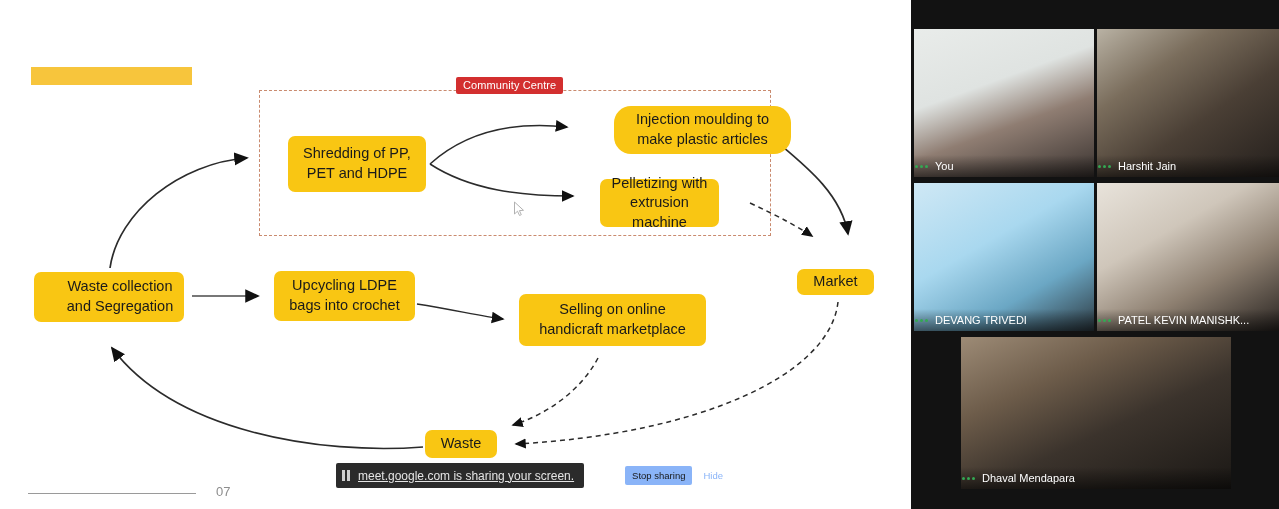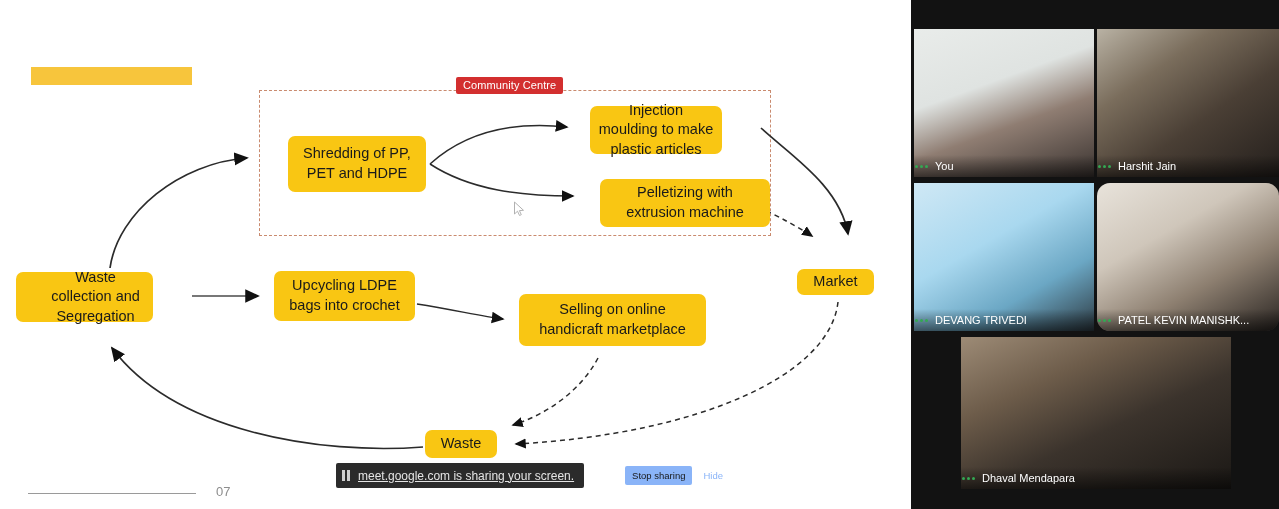--- a/index.html
+++ b/index.html
@@ -60,23 +60,23 @@
     color: #1a1a1a;
     font-size: 14.5px;
     line-height: 1.35;
     display: flex; align-items: center; justify-content: center;
     text-align: center;
     padding: 4px 8px;
   }
   .node.small { font-size: 14.5px; }
 
   .n-shred     { left: 288px; top: 136px; width: 138px; height: 56px; }
-  .n-inject    { left: 590px; top: 106px; width: 132px; height: 48px; }
-  .n-pellet    { left: 600px; top: 179px; width: 170px; height: 48px; }
-  .n-collect   { left: 16px;  top: 272px; width: 137px; height: 50px; padding-left: 30px; }
+  .n-inject    { left: 614px; top: 106px; width: 177px; height: 48px; border-radius: 17px; }
+  .n-pellet    { left: 600px; top: 179px; width: 119px; height: 48px; }
+  .n-collect   { left: 34px;  top: 272px; width: 150px; height: 50px; padding-left: 30px; }
   .n-upcycle   { left: 274px; top: 271px; width: 141px; height: 50px; }
   .n-selling   { left: 519px; top: 294px; width: 187px; height: 52px; text-align: center; }
   .n-market    { left: 797px; top: 269px; width: 77px;  height: 26px; }
   .n-waste     { left: 425px; top: 430px; width: 72px;  height: 28px; }
 
   svg.wires {
     position: absolute; left: 0; top: 0;
     width: 911px; height: 509px;
     pointer-events: none;
   }
@@ -136,21 +136,21 @@
   .tile .dots i { width: 3px; height: 3px; border-radius: 50%; background: #34a853; display: block; }
   .tile .nm {
     color: #fff; font-size: 11px; white-space: nowrap;
     overflow: hidden; text-overflow: ellipsis; max-width: 140px;
   }
   .tile.speaking { box-shadow: inset 0 0 0 2px #1e8e3e; }
 
   .t-you    { left: 3px;   top: 29px;  width: 180px; height: 148px; }
   .t-harshit{ left: 186px; top: 29px;  width: 182px; height: 148px; }
   .t-devang { left: 3px;   top: 183px; width: 180px; height: 148px; }
-  .t-kevin  { left: 186px; top: 183px; width: 182px; height: 148px; border-radius: 13px; }
+  .t-kevin  { left: 186px; top: 183px; width: 182px; height: 148px; }
   .t-dhaval { left: 50px;  top: 337px; width: 270px; height: 152px; }
 </style>
 </head>
 <body>
 
 <div id="root">
 
   <div class="slide">
 
     <div class="title-underline"></div>

